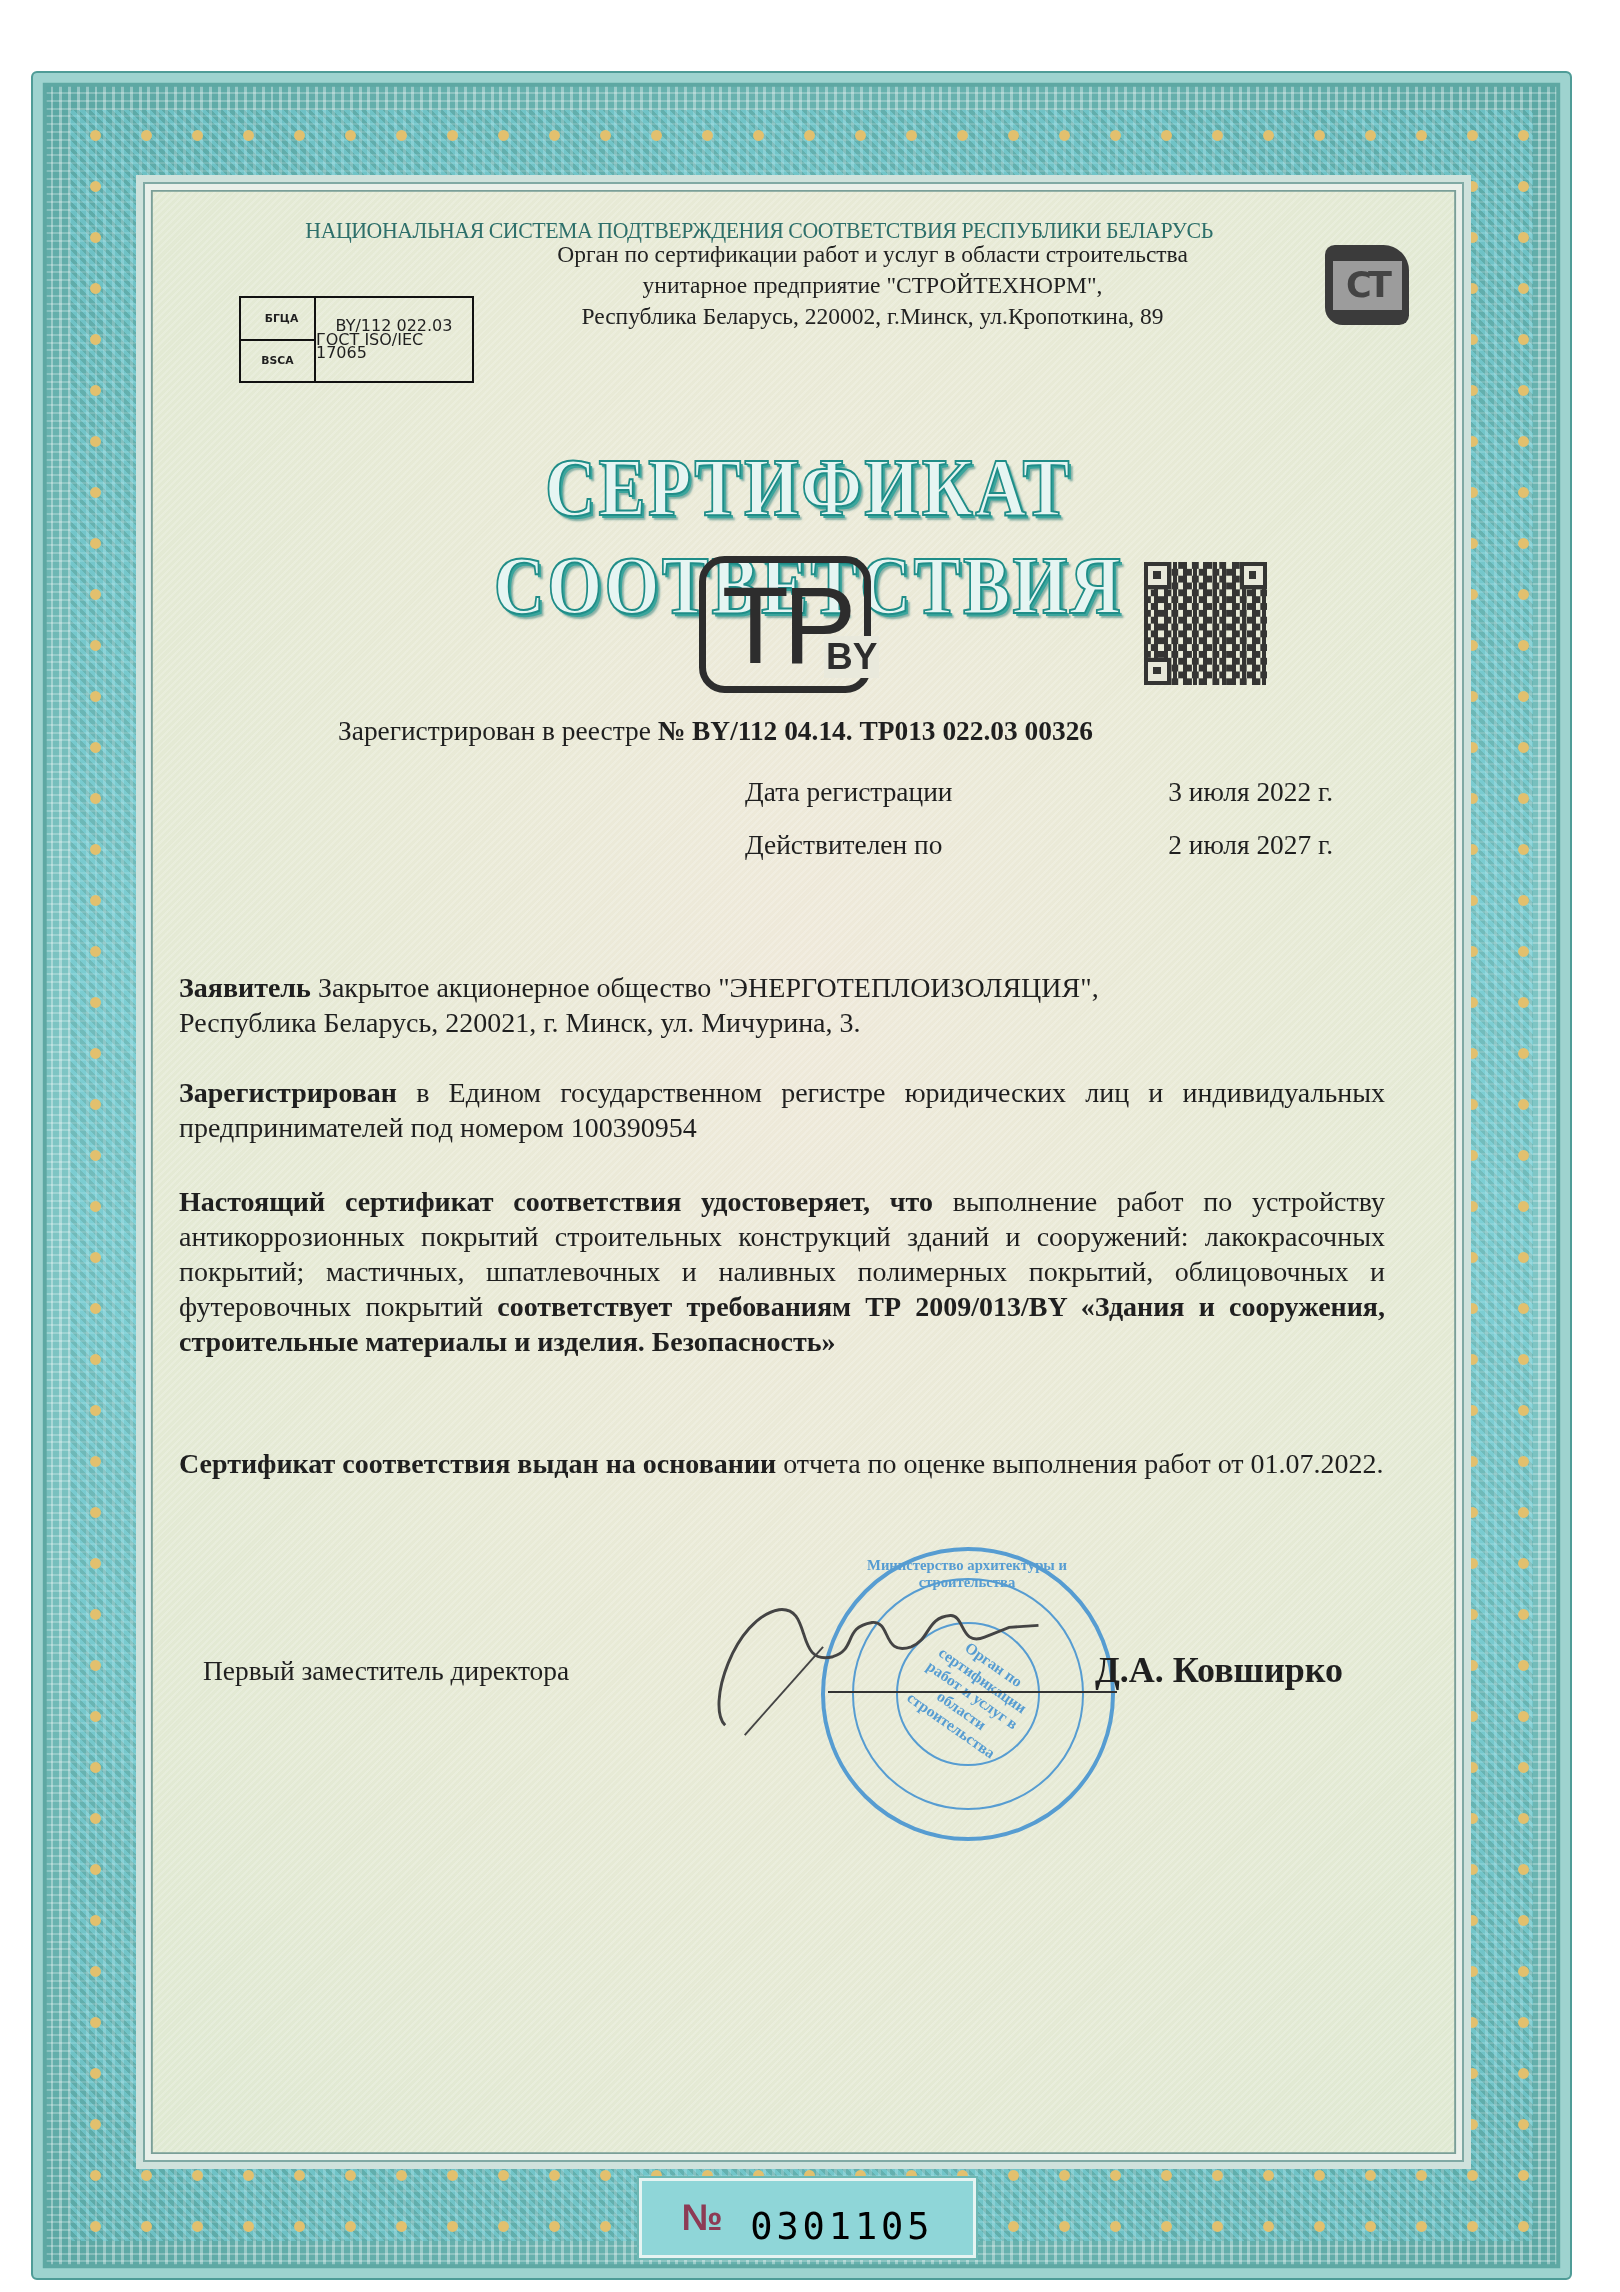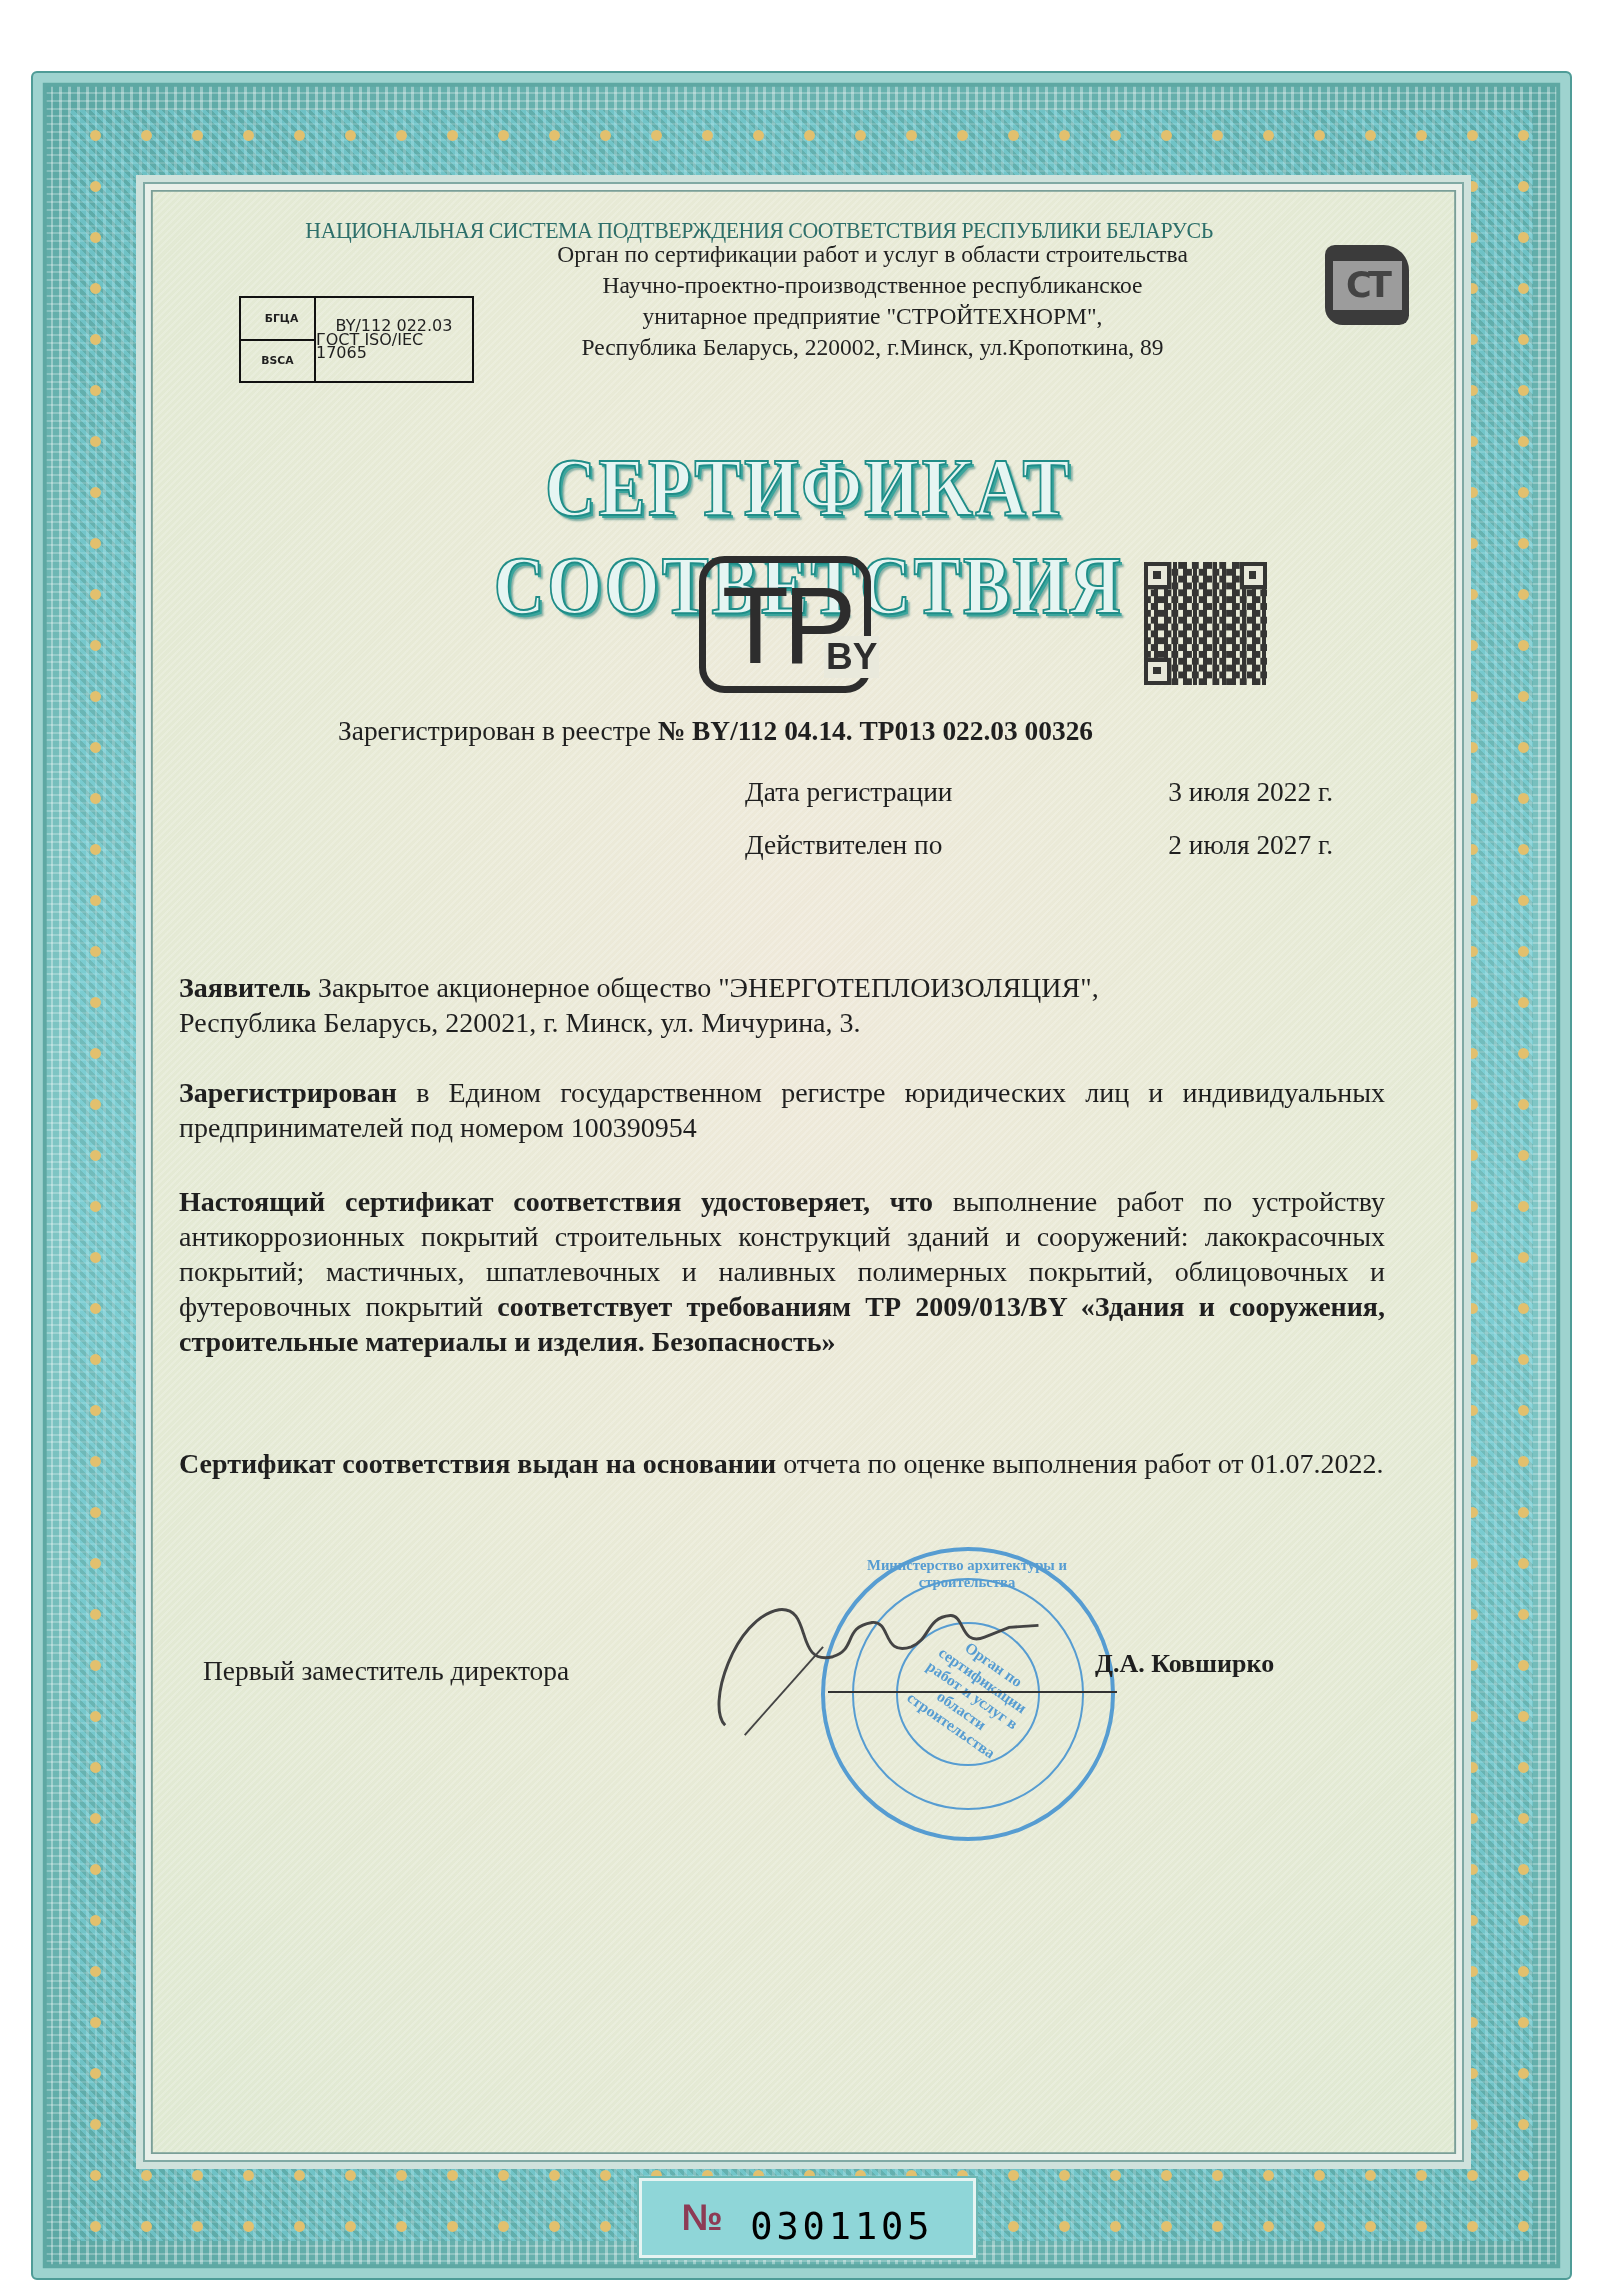--- a/index.html
+++ b/index.html
@@ -123,21 +123,21 @@
   }
   .para b { font-weight:bold; }
   .p-applicant { top:970px; }
   .p-registered { top:1075px; }
   .p-cert { top:1184px; }
   .p-basis { top:1446px; }
 
   
   .sign-title { position:absolute; left:203px; top:1656px; font-size:27.4px; }
   .sign-line { position:absolute; left:828px; top:1691px; width:289px; height:2px; background:#333; }
-  .signer { position:absolute; left:1095px; top:1649px; font-size:26px; font-weight:bold; }
+  .signer { position:absolute; left:1095px; top:1649px; font-size:36px; font-weight:bold; }
   .stamp {
     position:absolute; left:821px; top:1547px; width:294px; height:294px;
     border-radius:50%; border:4.9px solid #3d8fd1; box-sizing:border-box; opacity:0.85;
   }
   .stamp::before {
     content:""; position:absolute; inset:27.4px; border:2.9px solid #3d8fd1; border-radius:50%;
   }
   .stamp::after {
     content:""; position:absolute; inset:71px; border:2.9px solid #3d8fd1; border-radius:50%;
   }
@@ -166,21 +166,20 @@
 </head>
 <body>
 
 <div class="outer-border"></div>
 <div class="inner-panel"></div>
 
 <div class="nat-system">НАЦИОНАЛЬНАЯ СИСТЕМА ПОДТВЕРЖДЕНИЯ СООТВЕТСТВИЯ РЕСПУБЛИКИ БЕЛАРУСЬ</div>
 
 <div class="org-block">
   <div>Орган по сертификации работ и услуг в области строительства</div>
-  <div>Научно-проектно-производственное республиканское</div>
   <div>унитарное предприятие "СТРОЙТЕХНОРМ",</div>
   <div>Республика Беларусь, 220002, г.Минск, ул.Кропоткина, 89</div>
 </div>
 
 <div class="accred-box">
   <div class="accred-left">
     <div>БГЦА</div>
     <div>BSCA</div>
   </div>
   <div class="accred-right">

